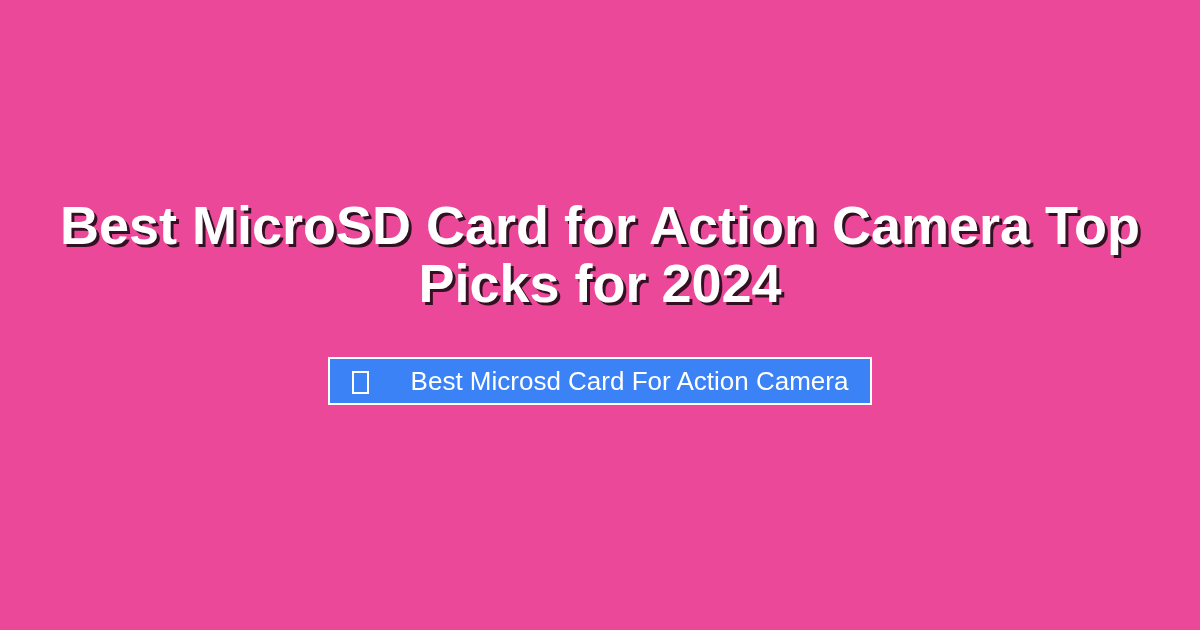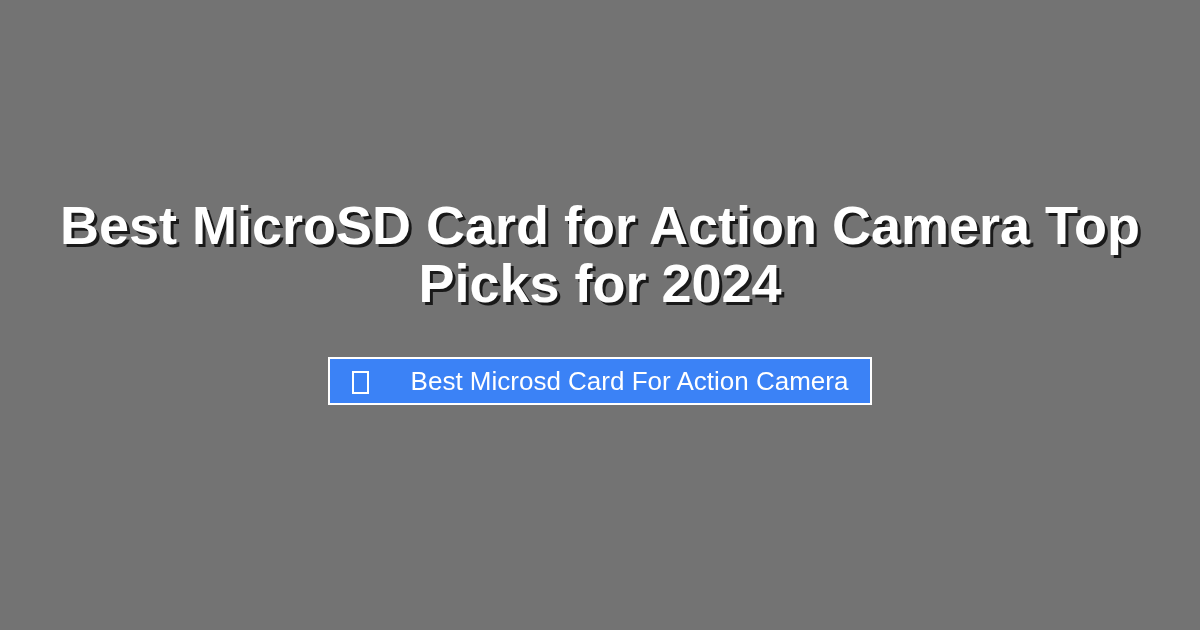--- a/index.html
+++ b/index.html
@@ -14,21 +14,21 @@
     overflow: hidden;
     font-family: "Liberation Sans", "DejaVu Sans", sans-serif;
     background: #1f3a8c;
   }
 
   
   #og-card {
     position: relative;
     width: 1200px;
     height: 630px;
-    background-color: #737373;
+    background-color: #ec4899;
     display: flex;
     flex-direction: column;
     align-items: center;
     justify-content: flex-start;
     box-sizing: border-box;
   }
 
   
   .headline-block {
     position: absolute;

